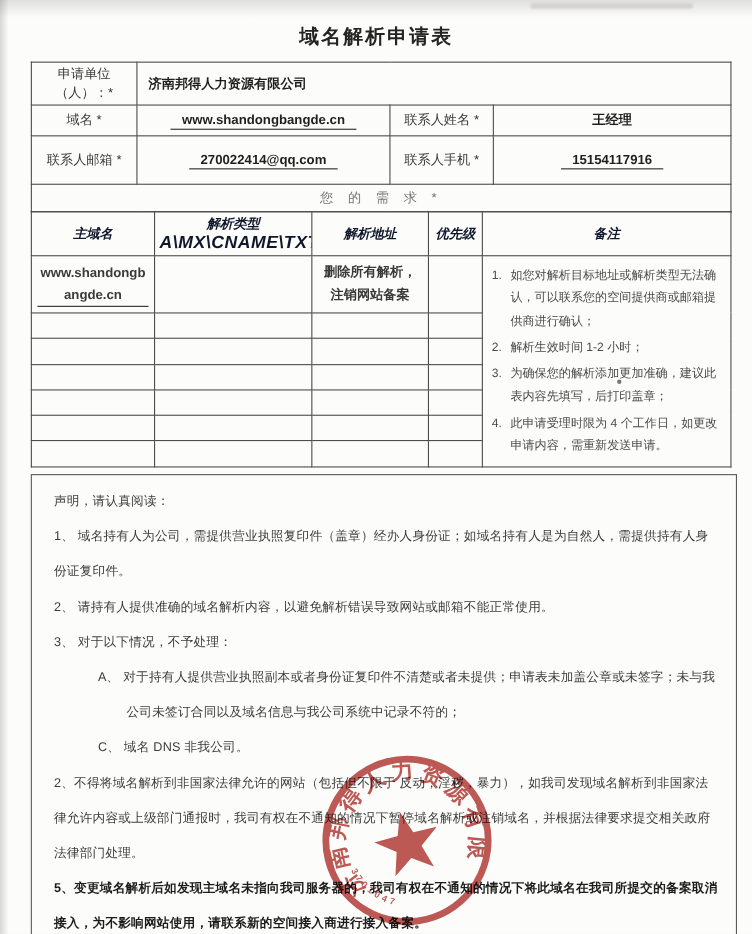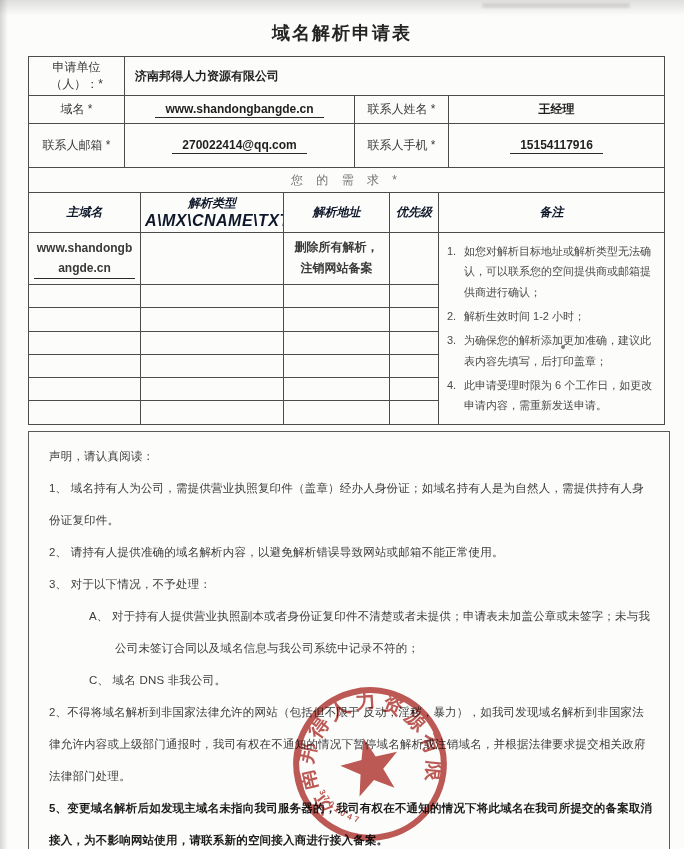--- a/index.html
+++ b/index.html
@@ -137,21 +137,21 @@
         <div class="remark">
           <span class="n">2.</span>
           <span class="t">解析生效时间 1-2 小时；</span>
         </div>
         <div class="remark">
           <span class="n">3.</span>
           <span class="t">为确保您的解析添加更加准确，建议此表内容先填写，后打印盖章；</span>
         </div>
         <div class="remark">
           <span class="n">4.</span>
-          <span class="t">此申请受理时限为 6 个工作日，如更改申请内容，需重新发送申请。</span>
+          <span class="t">此申请受理时限为 4 个工作日，如更改申请内容，需重新发送申请。</span>
         </div>
       </td>
     </tr>
     <tr>
           <td></td>
           <td></td>
           <td></td>
           <td></td>
         </tr>
     <tr>

